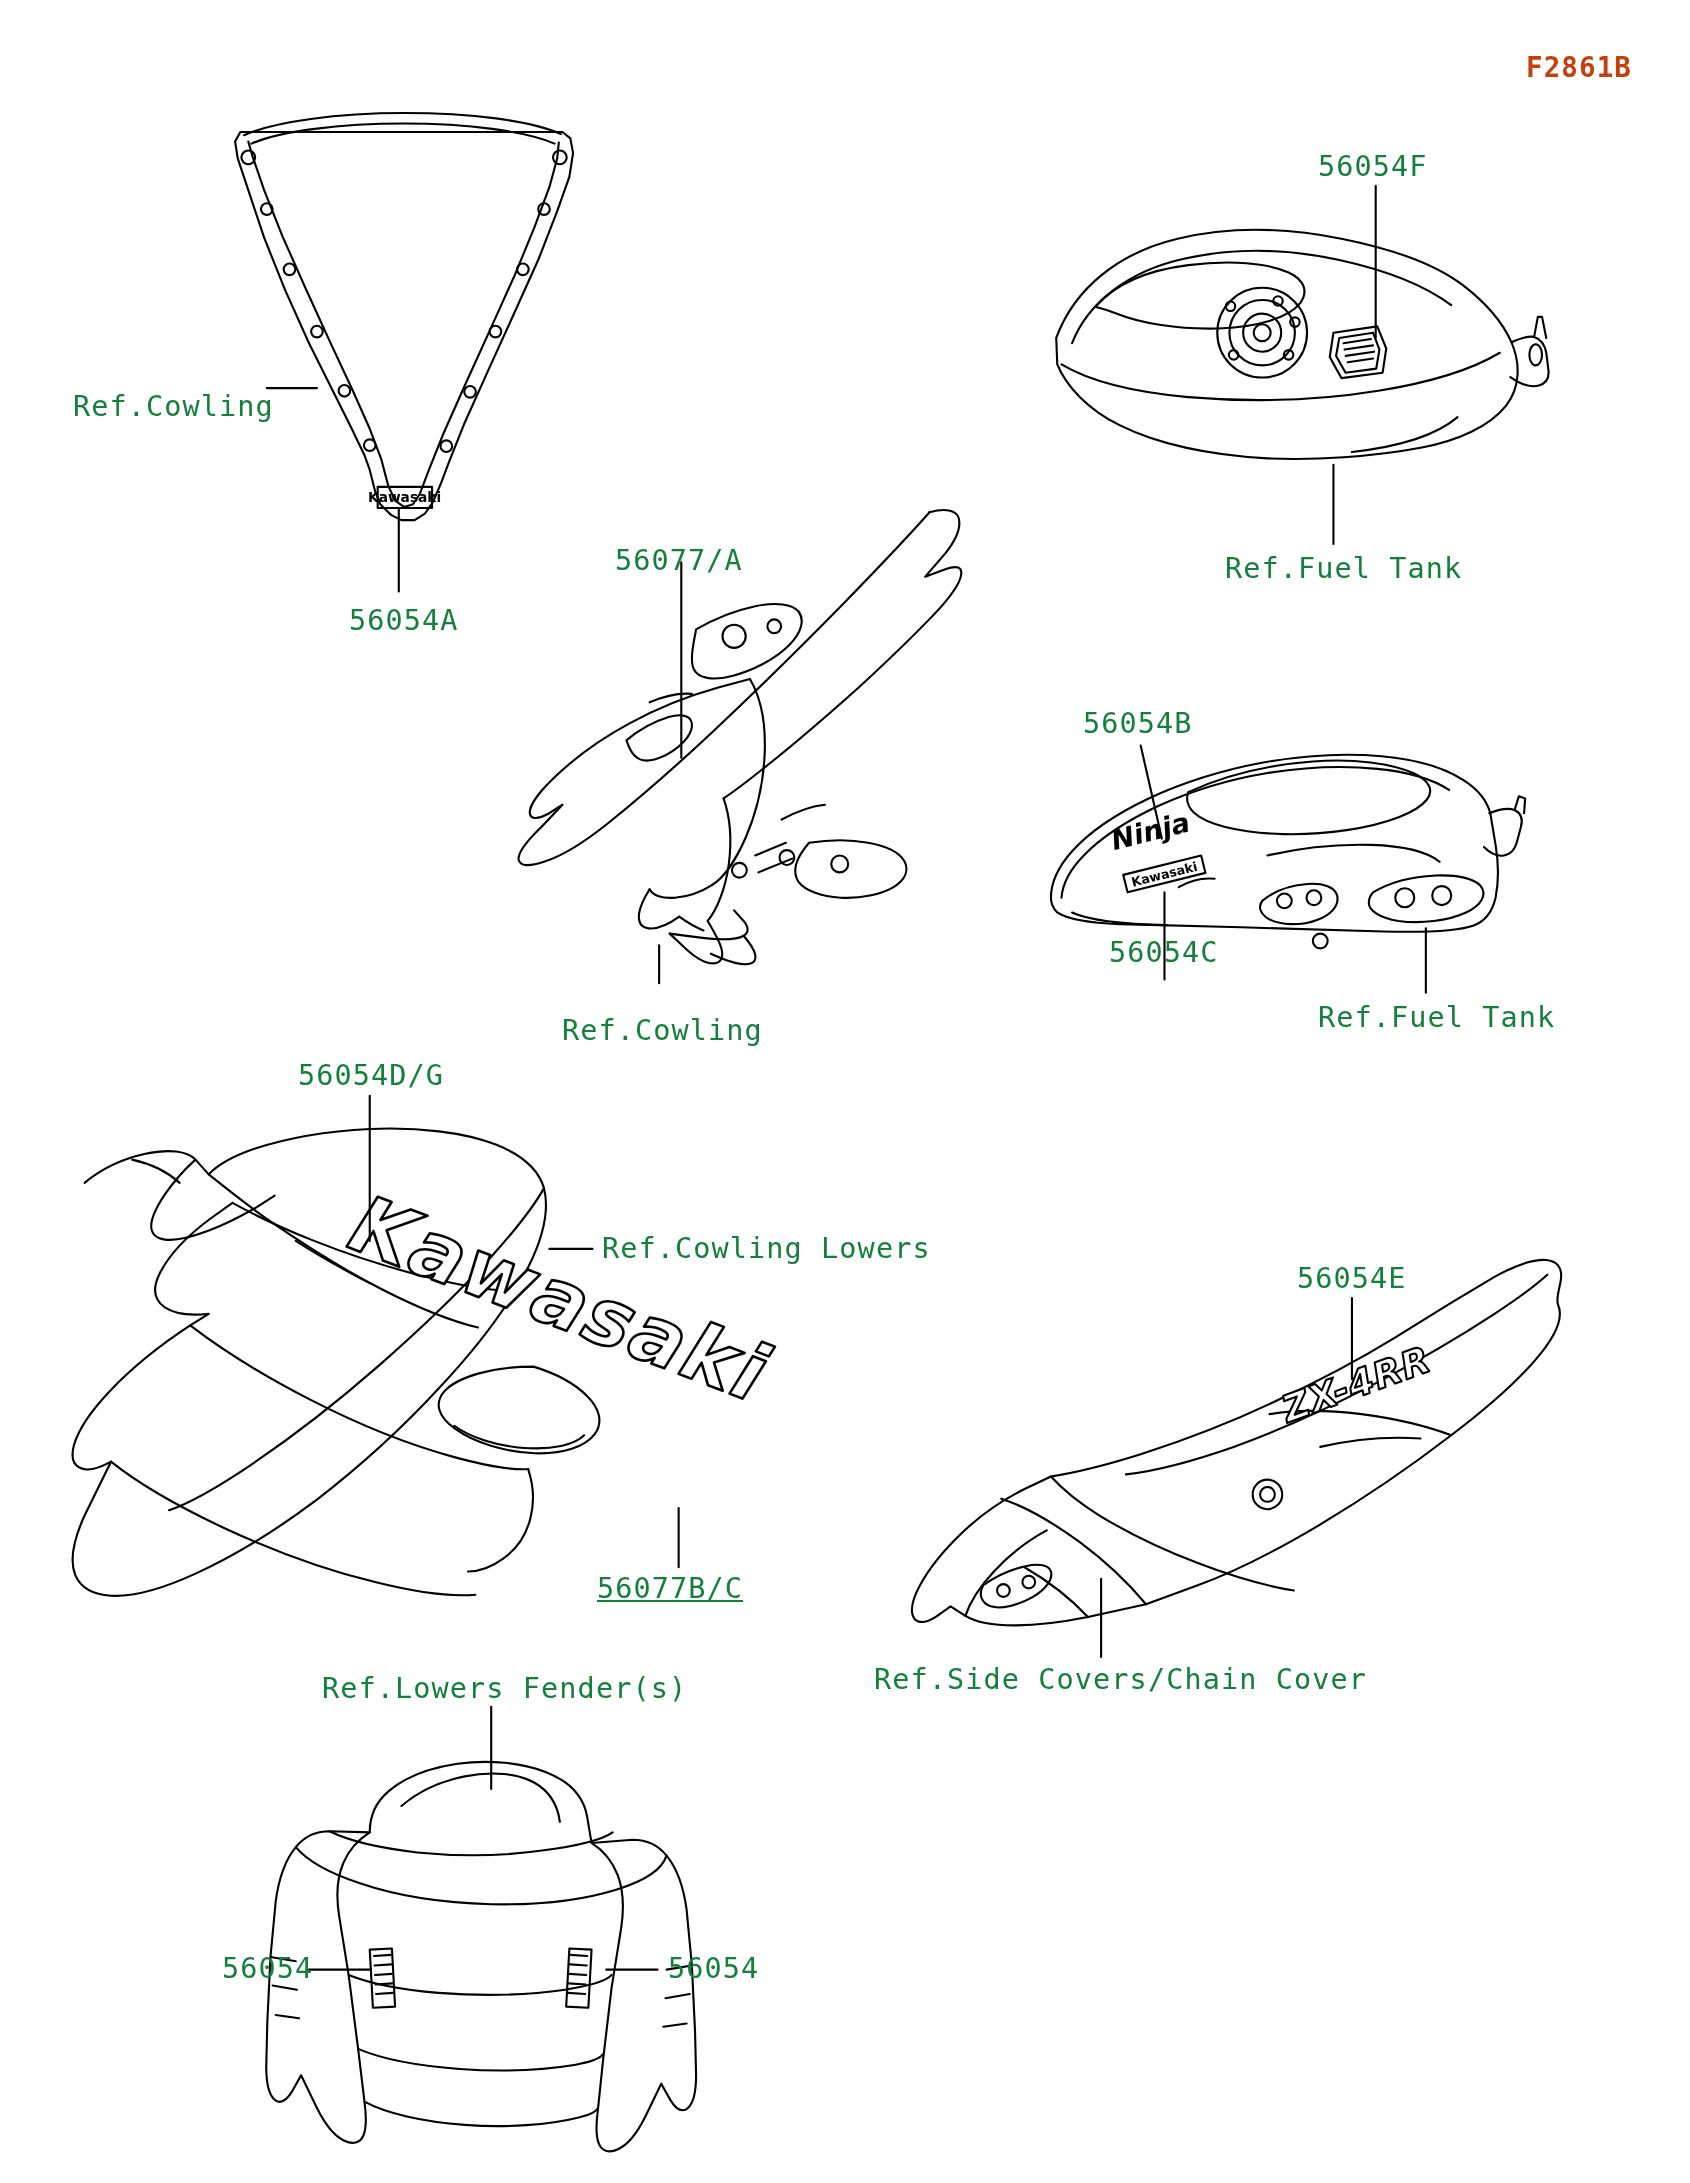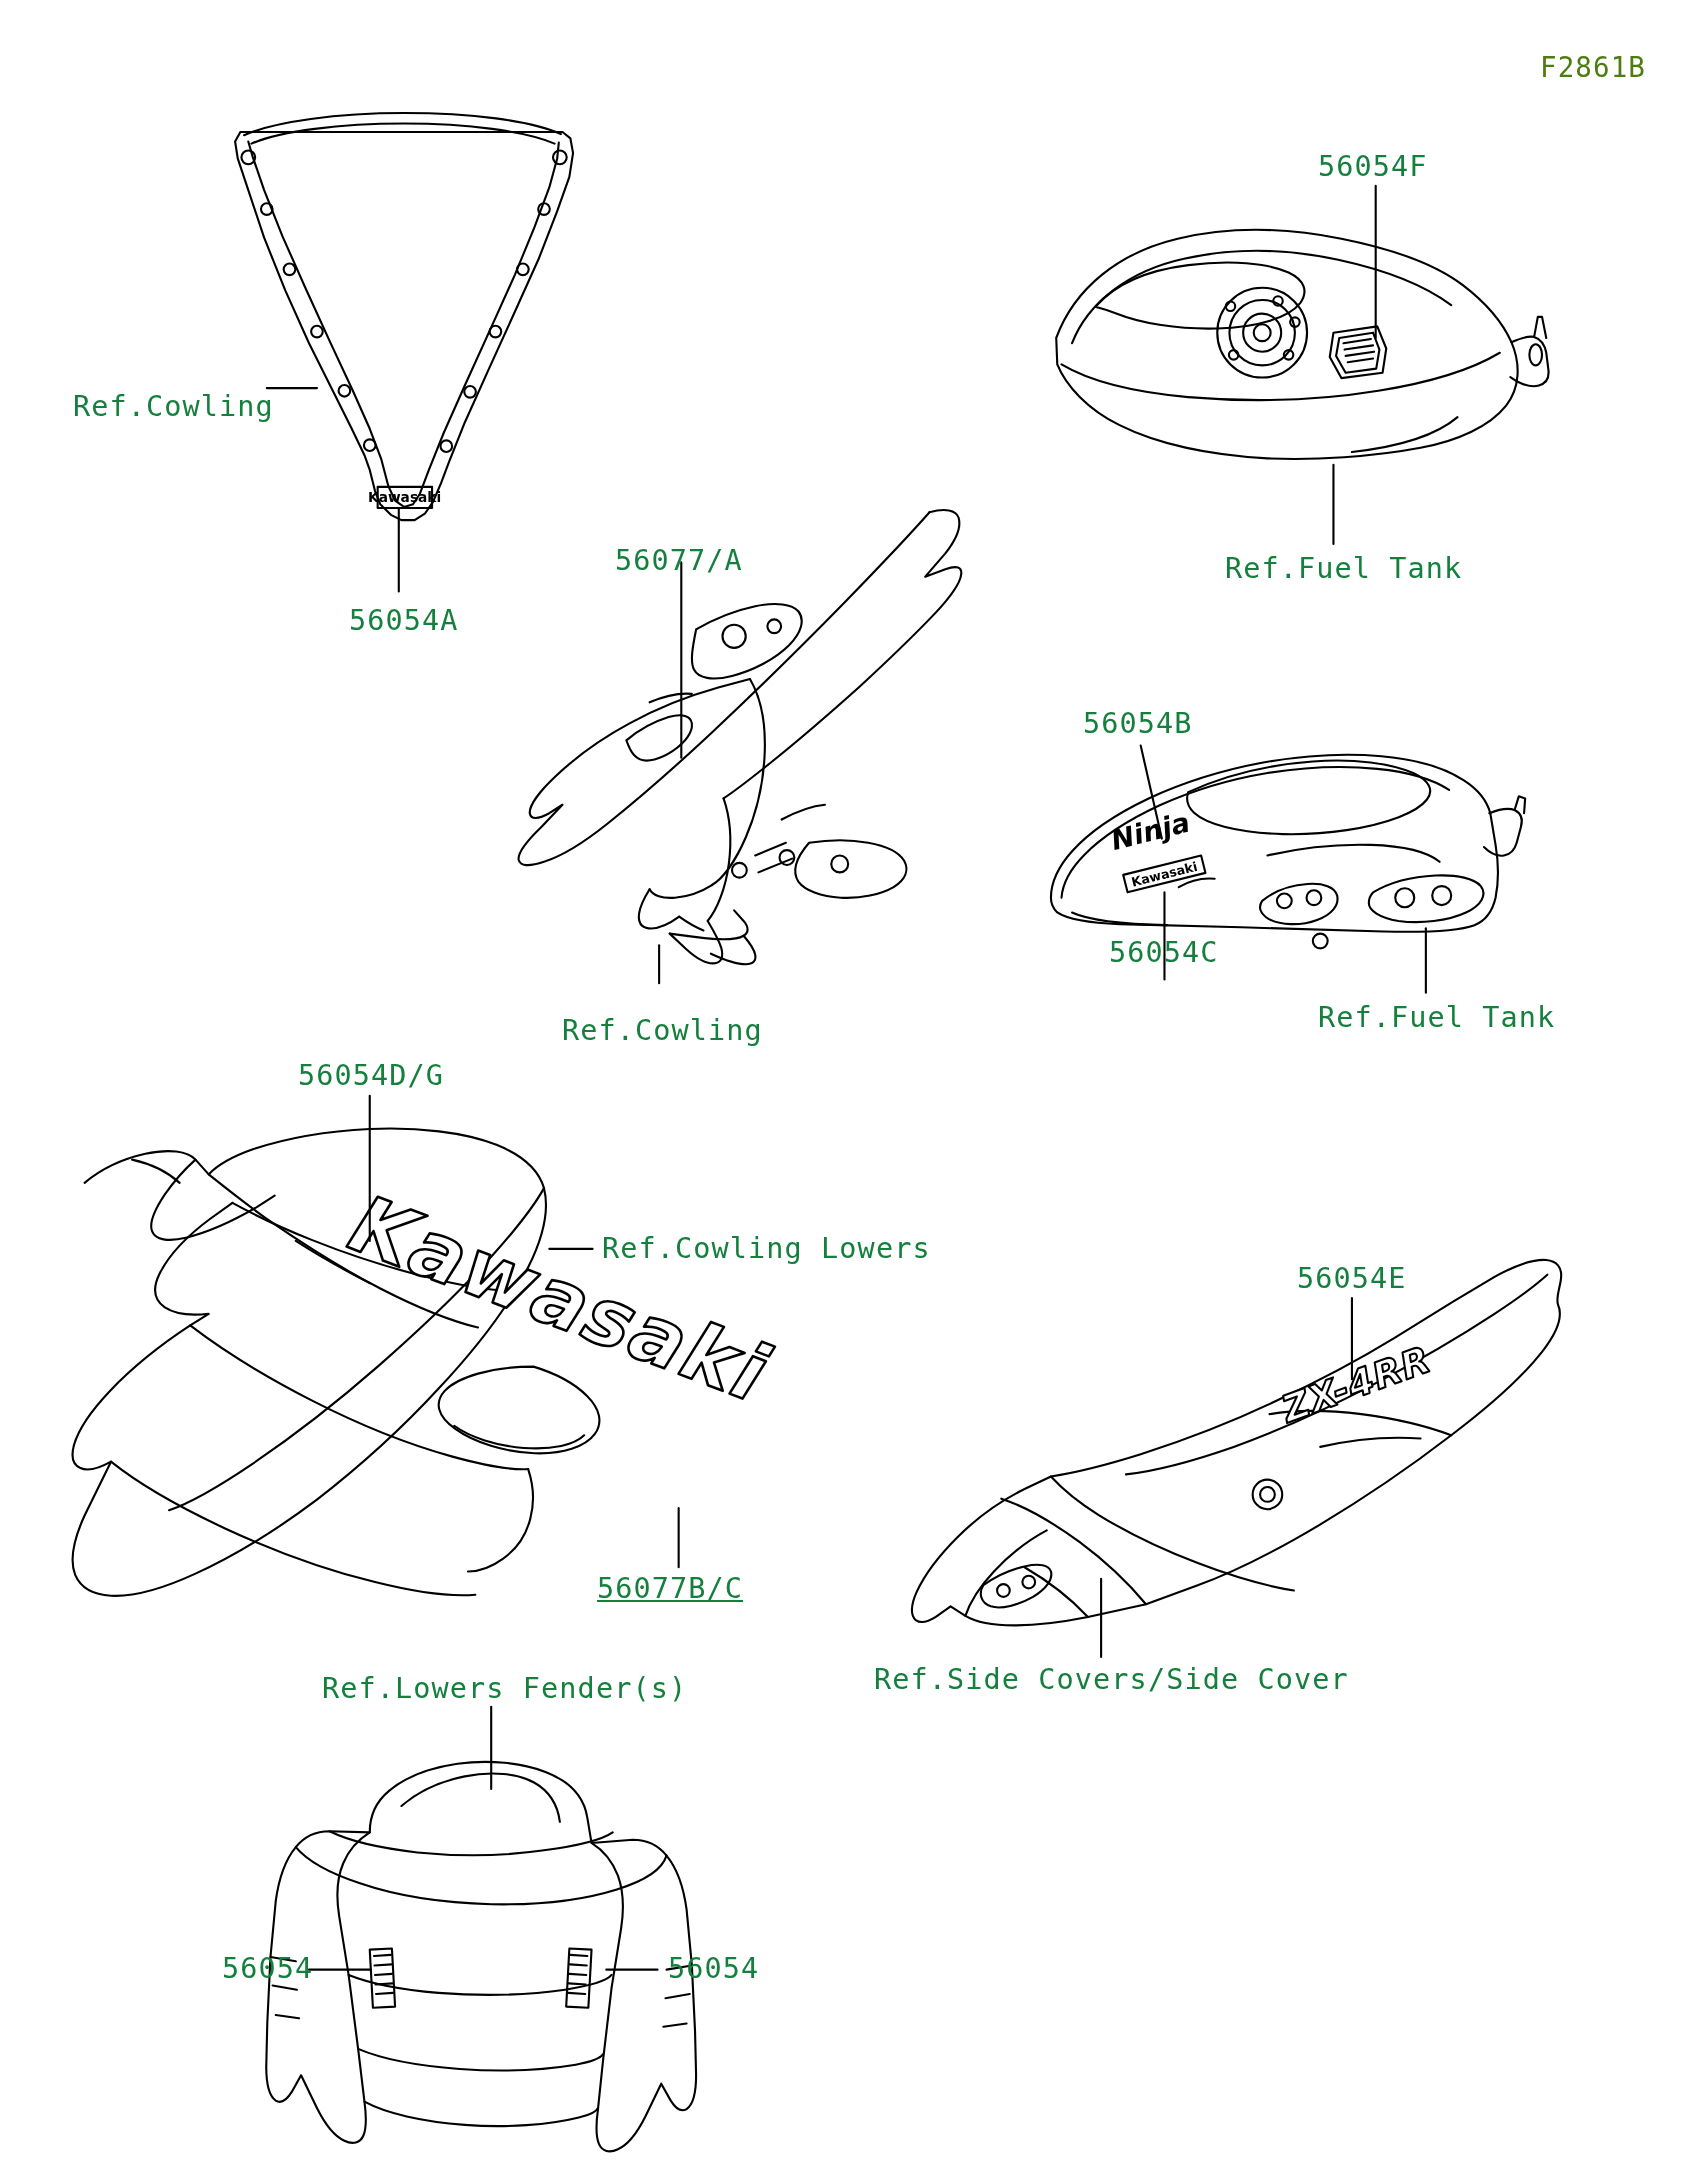--- a/index.html
+++ b/index.html
@@ -26,27 +26,28 @@
     position: absolute;
     font-family: "DejaVu Sans Mono", monospace;
     font-size: 28.5px;
     letter-spacing: 1.1px;
     color: #15803d;
     white-space: nowrap;
     line-height: 1;
   }
   .sheet-code {
     position: absolute;
-    right: 44px;
+    right: 58px;
     top: 51px;
     font-family: "DejaVu Sans Mono", monospace;
     font-size: 27.5px;
     letter-spacing: 1.1px;
-    color: #4d7c0f;
+    color: #c2410c;
     white-space: nowrap;
+    font-weight: bold;
   }
   svg.art {
     position: absolute;
     left: 0;
     top: 0;
     width: 1690px;
     height: 2183px;
     pointer-events: none;
   }
   .part-text {
@@ -259,19 +260,19 @@
   <div class="label" style="left:562px; top:1017px;">Ref.Cowling</div>
   <div class="label" style="left:1318px; top:153px;">56054F</div>
   <div class="label" style="left:1225px; top:555px;">Ref.Fuel Tank</div>
   <div class="label" style="left:1083px; top:710px;">56054B</div>
   <div class="label" style="left:1109px; top:939px;">56054C</div>
   <div class="label" style="left:1318px; top:1004px;">Ref.Fuel Tank</div>
   <div class="label" style="left:298px; top:1062px;text-align:center;">56054D/G</div>
   <div class="label" style="left:602px; top:1235px;">Ref.Cowling Lowers</div>
   <div class="label" style="left:597px; top:1575px;text-decoration:underline;">56077B/C</div>
   <div class="label" style="left:1297px; top:1265px;">56054E</div>
-  <div class="label" style="left:874px; top:1666px;">Ref.Side Covers/Side Cover</div>
+  <div class="label" style="left:874px; top:1666px;">Ref.Side Covers/Chain Cover</div>
   <div class="label" style="left:322px; top:1675px;">Ref.Lowers Fender(s)</div>
   <div class="label" style="left:222px; top:1955px;">56054</div>
   <div class="label" style="left:668px; top:1955px;">56054</div>
 
 </div>
 
 
 </body></html>

